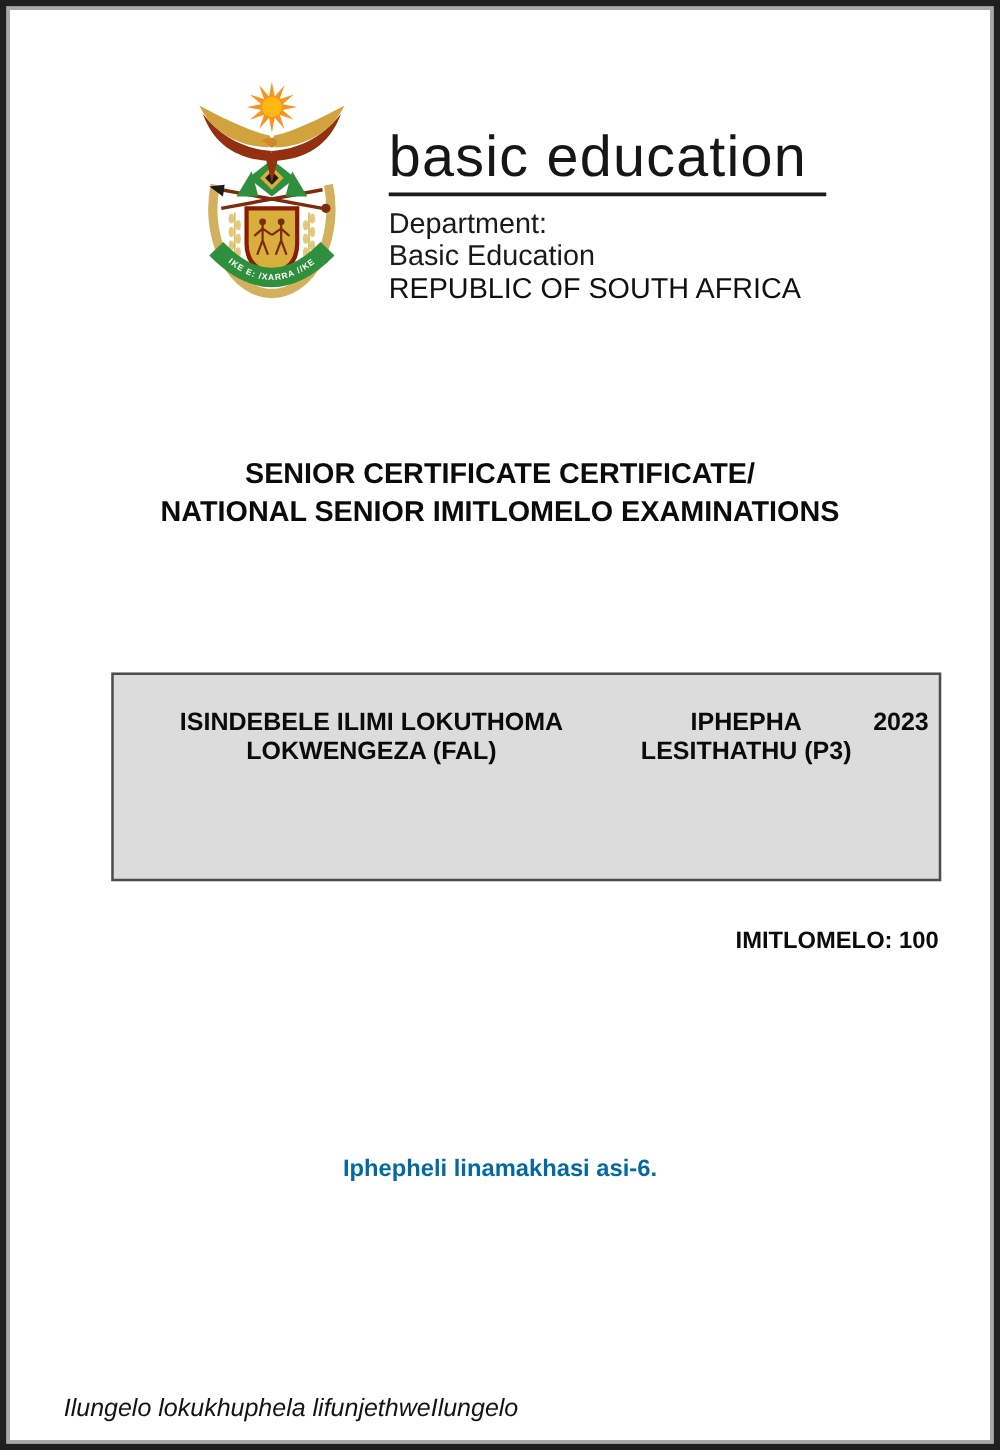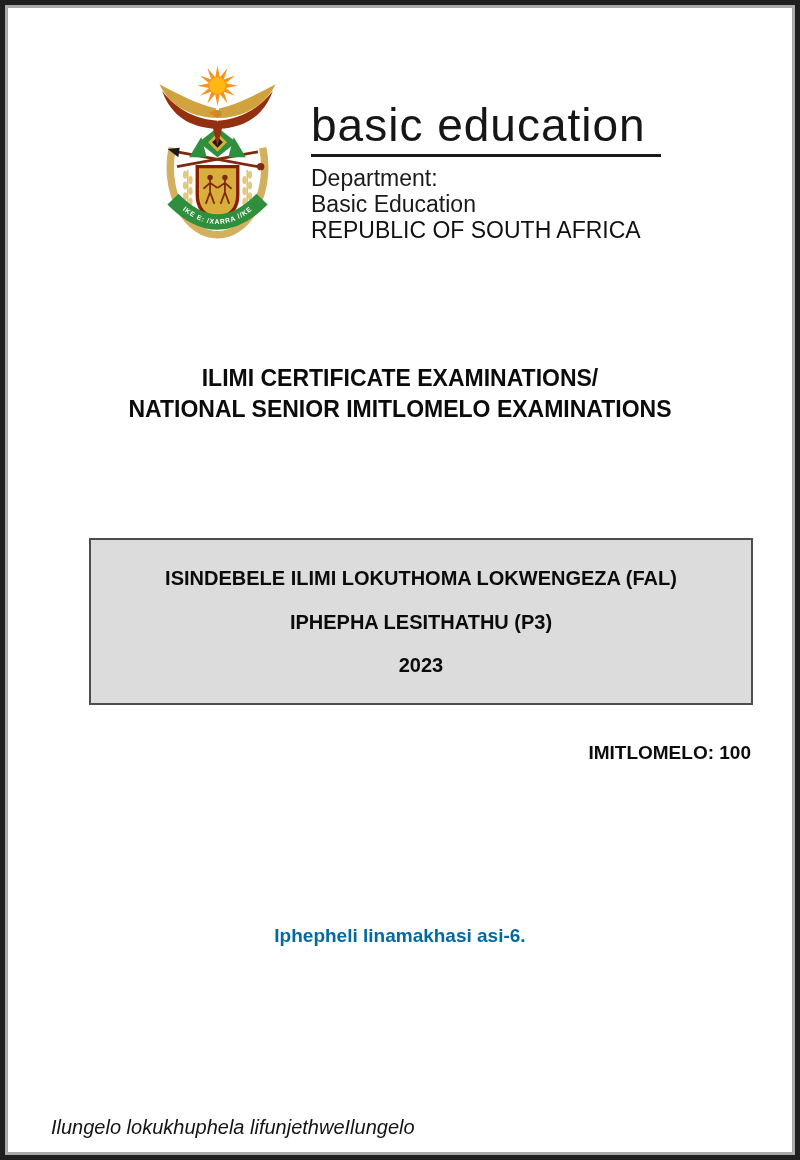--- a/index.html
+++ b/index.html
@@ -59,21 +59,21 @@
   
   .subject-box {
     position: absolute;
     top: 533px;
     left: 42px;
     right: 42px;
     height: 167px;
     background: var(--boxbg, #dcdcdc);
     border: 2px solid var(--boxborder, #4d4d4d);
     display: flex;
-    flex-direction: column;
+    flex-direction: row;
     justify-content: space-between;
     padding: 27px 8px 26px 8px;
     text-align: center;
     font-weight: 700;
     font-size: 20px;
     color: #0b0b0b;
     margin-left: 42px;
   }
 
   
@@ -219,21 +219,21 @@
     <div class="logo-text">
       <div class="wordmark">basic education</div>
       <div class="wordmark-rule"></div>
       <div class="dept-line">Department:</div>
       <div class="dept-line">Basic Education</div>
       <div class="country-line">REPUBLIC OF SOUTH AFRICA</div>
     </div>
   </div>
 
   <div class="exam-heading">
-    <div>ILIMI CERTIFICATE EXAMINATIONS/</div>
+    <div>SENIOR CERTIFICATE CERTIFICATE/</div>
     <div>NATIONAL SENIOR IMITLOMELO EXAMINATIONS</div>
   </div>
 
   <div class="subject-box">
     <div>ISINDEBELE ILIMI LOKUTHOMA LOKWENGEZA (FAL)</div>
     <div>IPHEPHA LESITHATHU (P3)</div>
     <div>2023</div>
   </div>
 
   <div class="exam-info">

